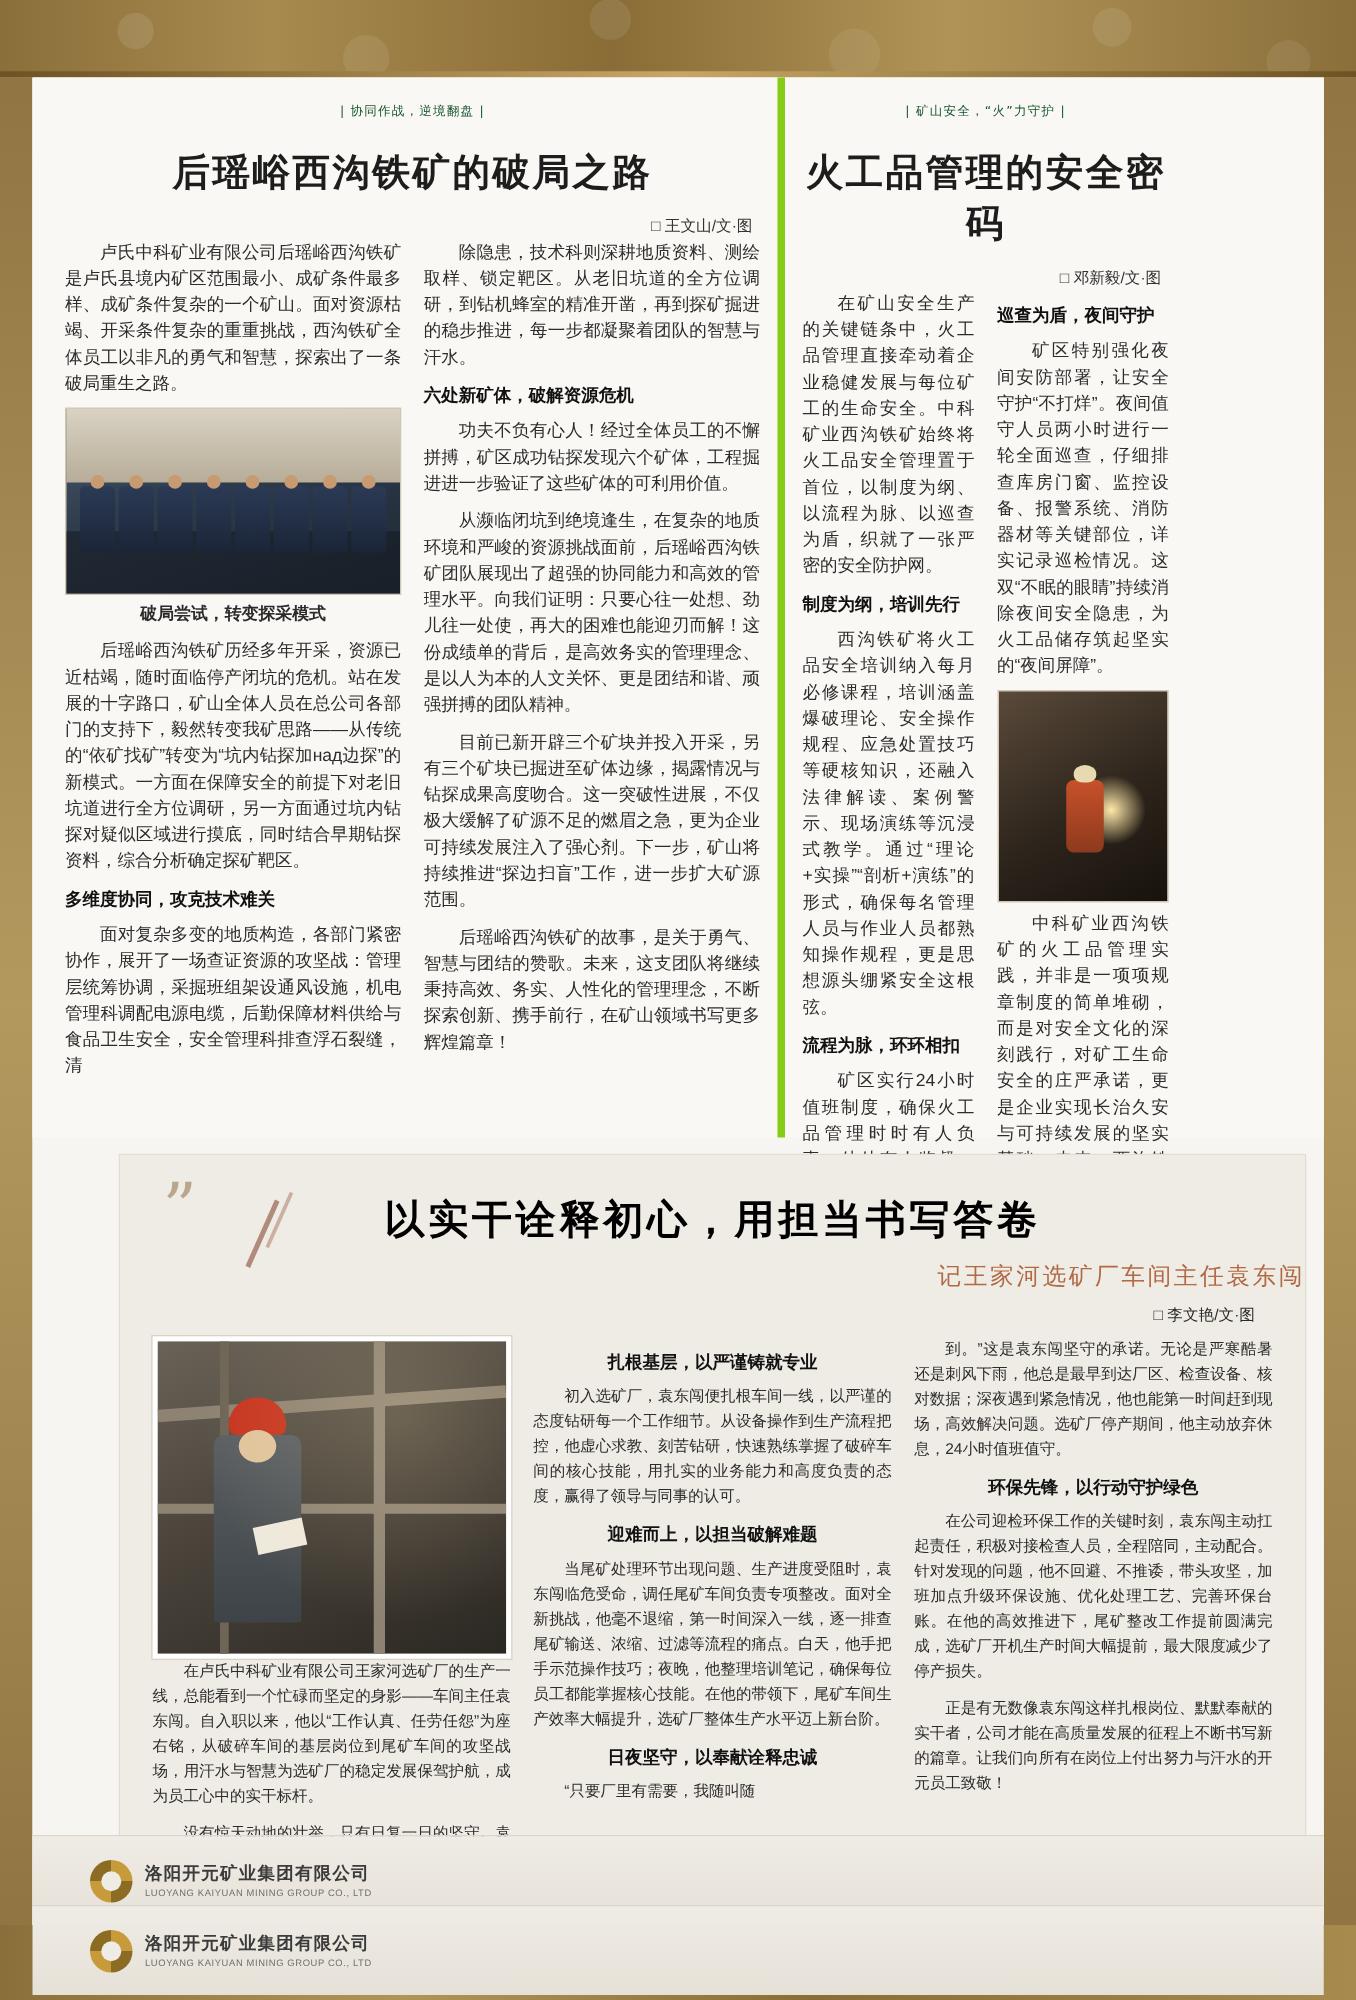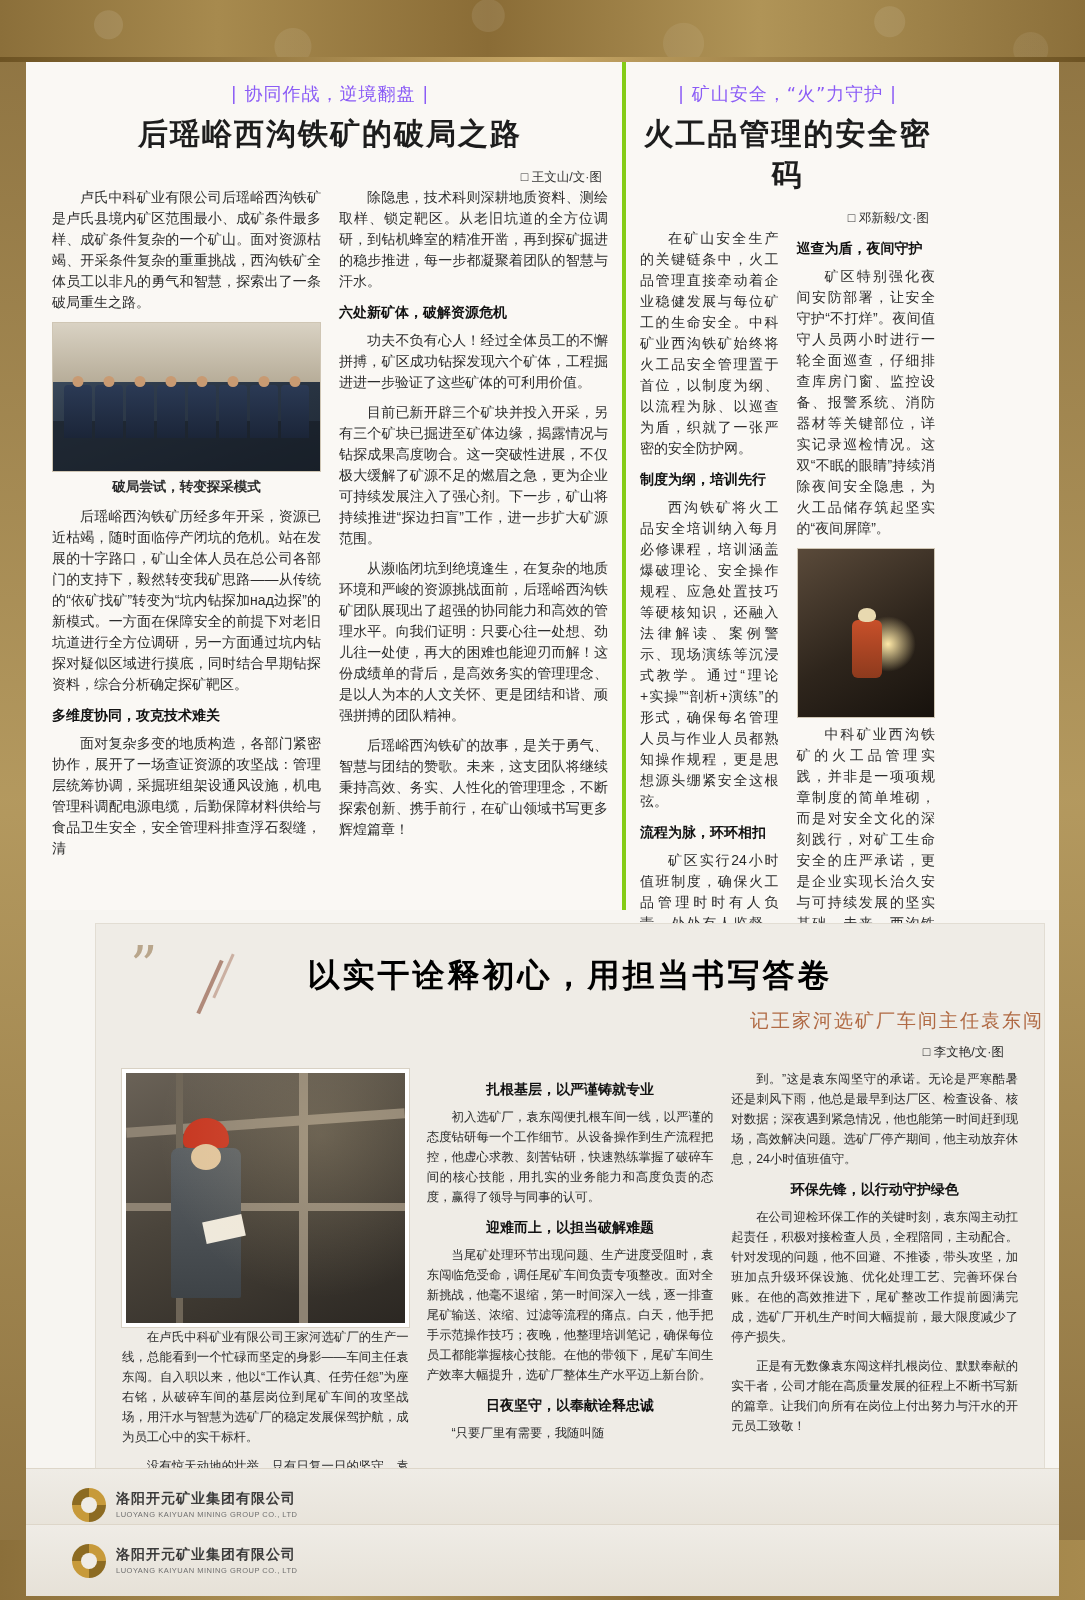--- a/index.html
+++ b/index.html
@@ -41,26 +41,26 @@
     background:#f7f5f1;
   }
 
   
   .top-articles{
     position:absolute;left:0;top:0;width:1033px;height:848px;
     background:#faf8f4;
     display:flex;
   }
   .art-left{width:596px;padding:20px 14px 0 26px;box-sizing:border-box;}
-  .art-right{width:357px;padding:20px 44px 0 14px;box-sizing:border-box;border-left:4px solid #84cc16;}
+  .art-right{width:357px;padding:20px 44px 0 14px;box-sizing:border-box;border-left:6px solid #84cc16;}
 
   .kicker{
-    text-align:center;font-size:18px;color:#8b5cf6;letter-spacing:1px;
+    text-align:center;font-size:10px;color:#14532d;letter-spacing:1px;
     font-family:"DejaVu Sans", sans-serif;
-    margin-bottom:8px;
+    margin-bottom:22px;
   }
   .headline{
     text-align:center;
     font-family:"DejaVu Serif", serif;
     font-weight:700;
     font-size:30px;
     color:#1d1d1d;
     letter-spacing:2px;
     margin-bottom:14px;
   }
@@ -211,22 +211,22 @@
           <p class="body">后瑶峪西沟铁矿历经多年开采，资源已近枯竭，随时面临停产闭坑的危机。站在发展的十字路口，矿山全体人员在总公司各部门的支持下，毅然转变我矿思路——从传统的“依矿找矿”转变为“坑内钻探加над边探”的新模式。一方面在保障安全的前提下对老旧坑道进行全方位调研，另一方面通过坑内钻探对疑似区域进行摸底，同时结合早期钻探资料，综合分析确定探矿靶区。</p>
 
           <h3 class="sub">多维度协同，攻克技术难关</h3>
           <p class="body">面对复杂多变的地质构造，各部门紧密协作，展开了一场查证资源的攻坚战：管理层统筹协调，采掘班组架设通风设施，机电管理科调配电源电缆，后勤保障材料供给与食品卫生安全，安全管理科排查浮石裂缝，清</p>
         </div>
 
         <div class="col">
           <p class="body">除隐患，技术科则深耕地质资料、测绘取样、锁定靶区。从老旧坑道的全方位调研，到钻机蜂室的精准开凿，再到探矿掘进的稳步推进，每一步都凝聚着团队的智慧与汗水。</p>
           <h3 class="sub">六处新矿体，破解资源危机</h3>
           <p class="body">功夫不负有心人！经过全体员工的不懈拼搏，矿区成功钻探发现六个矿体，工程掘进进一步验证了这些矿体的可利用价值。</p>
+          <p class="body">从濒临闭坑到绝境逢生，在复杂的地质环境和严峻的资源挑战面前，后瑶峪西沟铁矿团队展现出了超强的协同能力和高效的管理水平。向我们证明：只要心往一处想、劲儿往一处使，再大的困难也能迎刃而解！这份成绩单的背后，是高效务实的管理理念、是以人为本的人文关怀、更是团结和谐、顽强拼搏的团队精神。</p>
           <p class="body">目前已新开辟三个矿块并投入开采，另有三个矿块已掘进至矿体边缘，揭露情况与钻探成果高度吻合。这一突破性进展，不仅极大缓解了矿源不足的燃眉之急，更为企业可持续发展注入了强心剂。下一步，矿山将持续推进“探边扫盲”工作，进一步扩大矿源范围。</p>
-          <p class="body">从濒临闭坑到绝境逢生，在复杂的地质环境和严峻的资源挑战面前，后瑶峪西沟铁矿团队展现出了超强的协同能力和高效的管理水平。向我们证明：只要心往一处想、劲儿往一处使，再大的困难也能迎刃而解！这份成绩单的背后，是高效务实的管理理念、是以人为本的人文关怀、更是团结和谐、顽强拼搏的团队精神。</p>
           <p class="body">后瑶峪西沟铁矿的故事，是关于勇气、智慧与团结的赞歌。未来，这支团队将继续秉持高效、务实、人性化的管理理念，不断探索创新、携手前行，在矿山领域书写更多辉煌篇章！</p>
         </div>
       </div>
     </div>
 
     <div class="art-right">
       <div class="kicker">| 矿山安全，“火”力守护 |</div>
       <div class="headline">火工品管理的安全密码</div>
       <div class="byline">□ 邓新毅/文·图</div>
 

